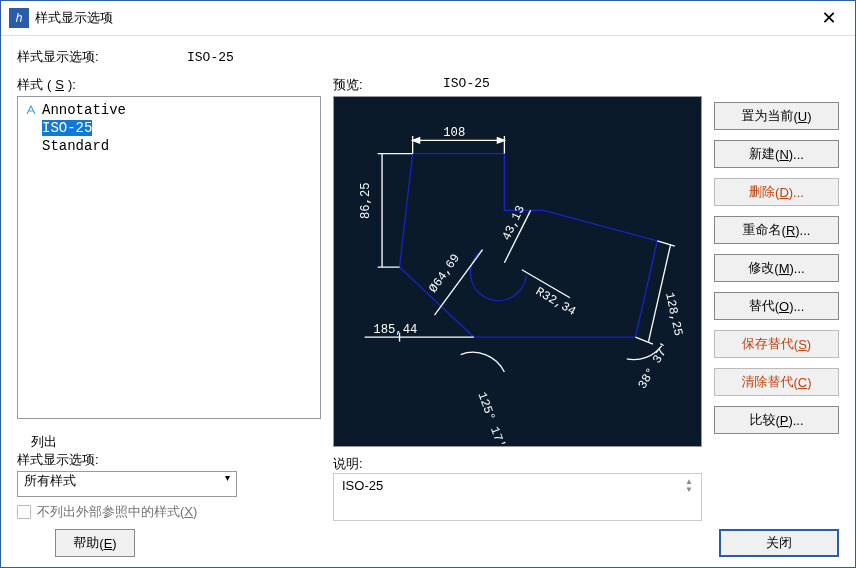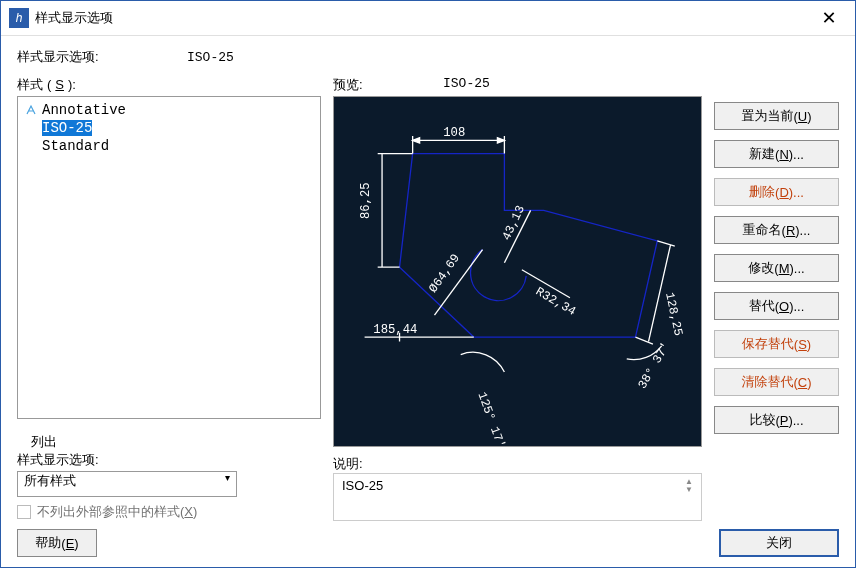--- a/index.html
+++ b/index.html
@@ -165,19 +165,19 @@
         <div class="btn"><span>重命名</span>(<span class="u">R</span>)...</div>
         <div class="btn"><span>修改</span>(<span class="u">M</span>)...</div>
         <div class="btn"><span>替代</span>(<span class="u">O</span>)...</div>
         <div class="btn disabled"><span>保存替代</span>(<span class="u">S</span>)</div>
         <div class="btn disabled"><span>清除替代</span>(<span class="u">C</span>)</div>
         <div class="btn"><span>比较</span>(<span class="u">P</span>)...</div>
       </div>
     </div>
 
     <div class="bottom-row">
-      <div class="btn" style="width:80px;"><span>帮助</span>(<span class="u">E</span>)</div>
+      <div class="btn" style="width:80px;margin-left:38px;"><span>帮助</span>(<span class="u">E</span>)</div>
       <div class="btn primary" style="width:120px;">
           <span>关闭</span>
         </div>
     </div>
   </div>
 </div>
 
 </body></html>

